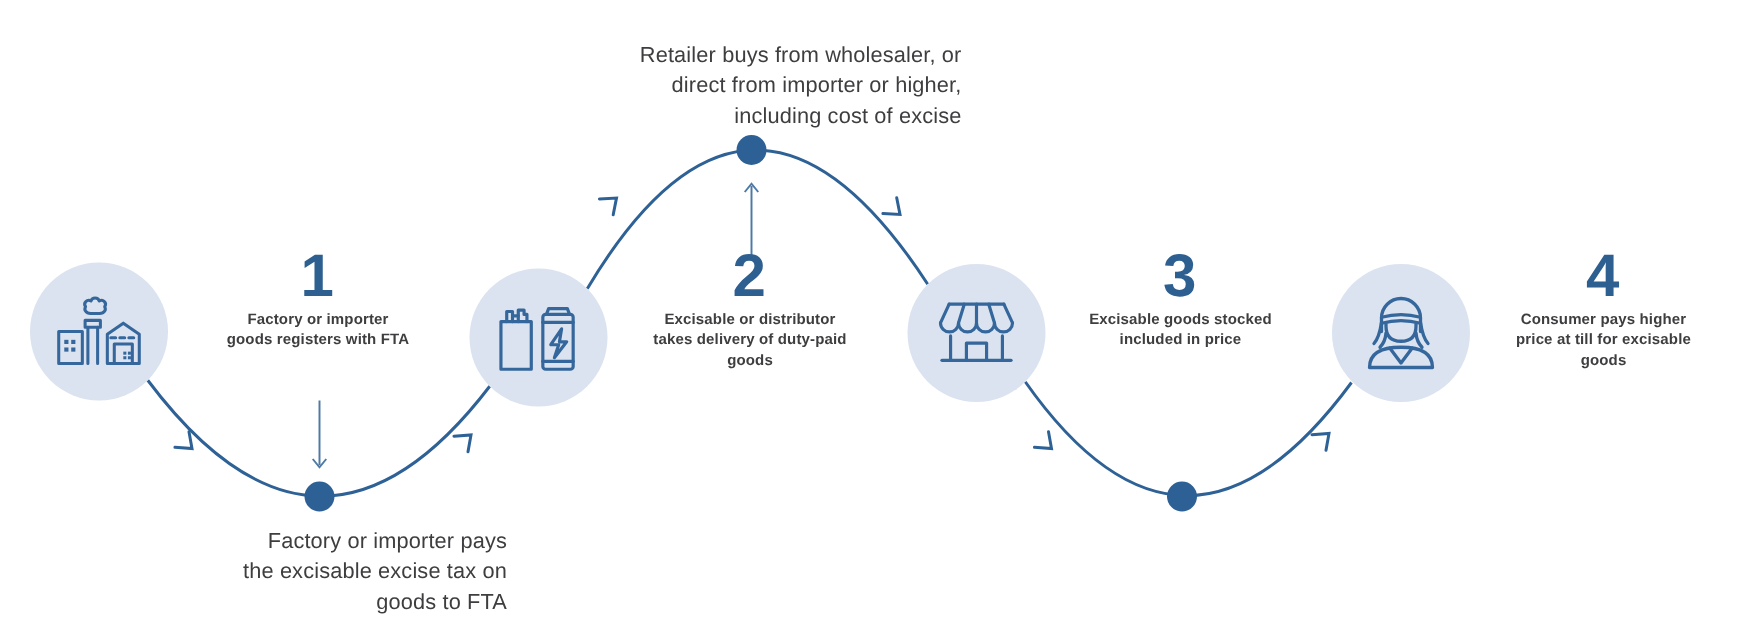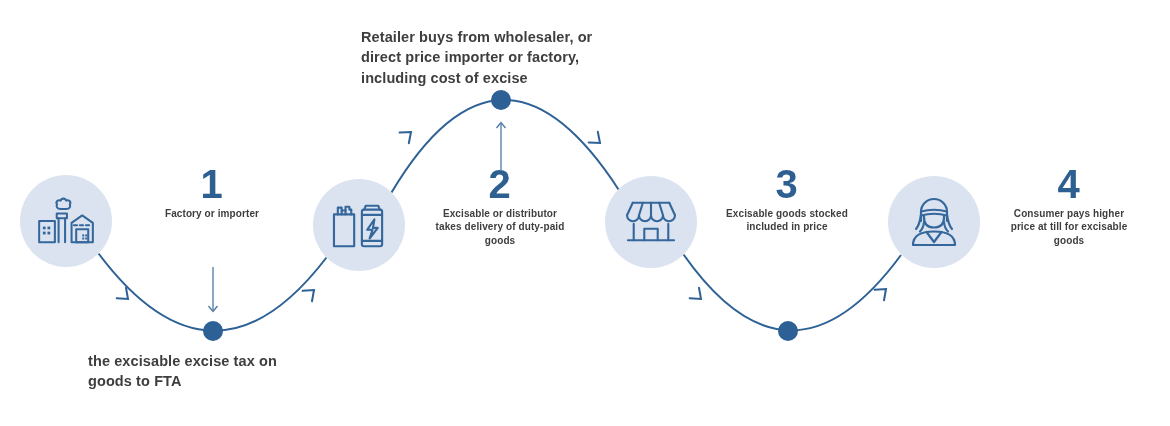--- a/index.html
+++ b/index.html
@@ -34,22 +34,22 @@
     position:absolute;width:200px;text-align:center;
     font-size:40px;font-weight:bold;color:var(--num);line-height:1;z-index:2;
     letter-spacing:1px;
   }
   .step-text{
     position:absolute;width:210px;text-align:center;
     font-size:10px;font-weight:bold;color:var(--text);line-height:1.34;z-index:2;
     letter-spacing:.1px;
   }
   .annotation{
-    position:absolute;text-align:left;
-    font-size:14.5px;font-weight:bold;color:var(--text);line-height:1.4;z-index:2;
+    position:absolute;text-align:right;
+    font-size:14.5px;font-weight:normal;color:var(--text);line-height:1.4;z-index:2;
     letter-spacing:.1px;
   }
   .line{white-space:nowrap;}
 </style>
 </head>
 <body>
 
 <div id="stage">
 
   <svg id="flow-lines" width="1170" height="426" viewBox="0 0 1170 426">
@@ -98,20 +98,21 @@
         <rect class="fill" x="48.5" y="41.5" width="2.2" height="2.2"></rect>
         <rect class="fill" x="51.8" y="41.5" width="2.2" height="2.2"></rect>
         <rect class="fill" x="48.5" y="44.8" width="2.2" height="2.2"></rect>
         <rect class="fill" x="51.8" y="44.8" width="2.2" height="2.2"></rect>
       </g>
     </svg>
   </div>
   <div class="step-number" style="left:112px;top:164px">1</div>
   <div class="step-text" style="left:107px;top:207px">
     <div class="line">Factory or importer</div>
+    <div class="line">goods registers with FTA</div>
   </div>
 
   <div class="badge" style="left:313px;top:179px">
     <svg width="56" height="52" viewBox="0 0 58 54">
       <g class="ic">
         <rect x="3" y="16" width="21" height="33"></rect>
         <path d="M7 16 V9 H11 V12 H15 V8 H19 V11 H21 V16"></path>
         <path d="M11 12 V16 M15 12 V16"></path>
         <rect x="32" y="11" width="21" height="38" rx="2"></rect>
         <path d="M34.5 11 L36 7 H49 L50.5 11"></path>
@@ -163,22 +164,23 @@
   </div>
   <div class="step-number" style="left:969px;top:164px">4</div>
   <div class="step-text" style="left:964px;top:207px">
     <div class="line">Consumer pays higher</div>
     <div class="line">price at till for excisable</div>
     <div class="line">goods</div>
   </div>
 
   <div class="annotation" style="left:361px;top:27px;width:280px">
     <div class="line">Retailer buys from wholesaler, or</div>
-    <div class="line">direct price importer or factory,</div>
+    <div class="line">direct from importer or higher,</div>
     <div class="line">including cost of excise</div>
   </div>
 
   <div class="annotation" style="left:88px;top:351px;width:250px">
+    <div class="line">Factory or importer pays</div>
     <div class="line">the excisable excise tax on</div>
     <div class="line">goods to FTA</div>
   </div>
 
 </div>
 
 </body></html>

